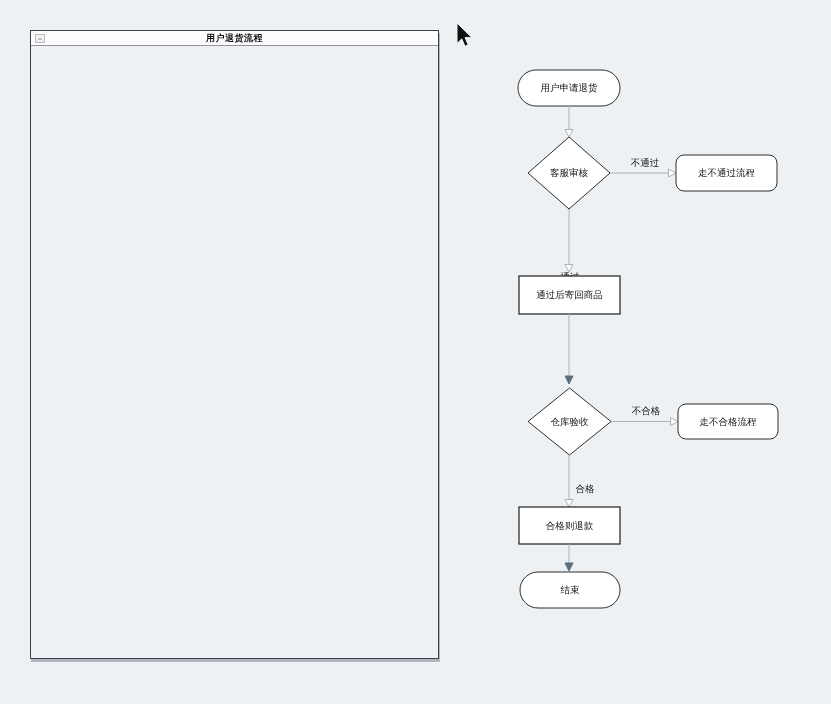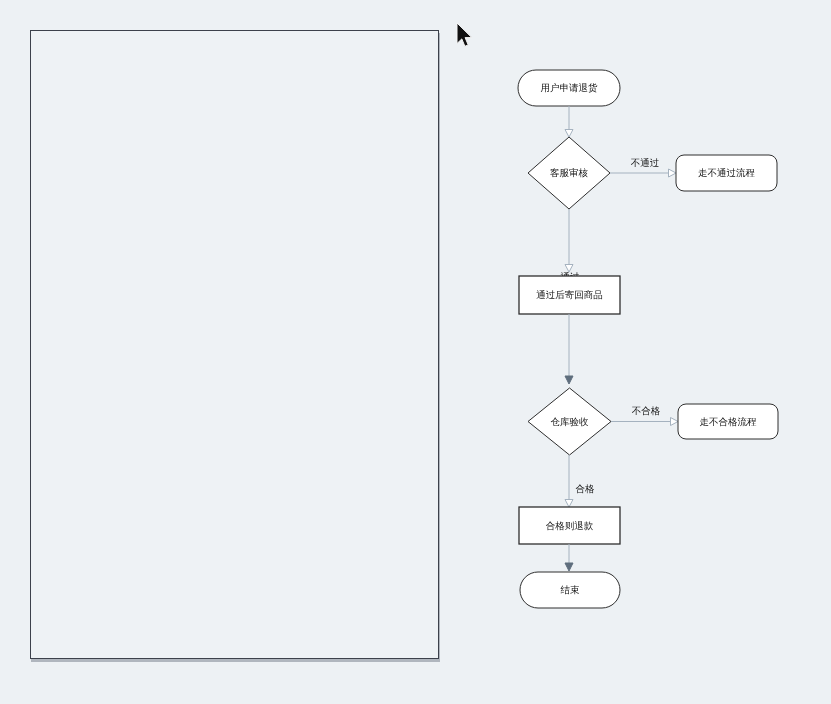--- a/index.html
+++ b/index.html
@@ -75,20 +75,24 @@
   .arrow-open { fill: #ffffff; stroke: #a5b2bf; stroke-width: 1; }
   .arrow-filled { fill: #5f6e7d; stroke: #5f6e7d; }
   .cursor-path { fill: #111111; stroke: #f5f5f5; stroke-width: 1; }
 </style>
 </head>
 <body>
 
 <div class="page">
 
   <div class="window">
+    <div class="titlebar">
+      <span class="collapse"></span>
+      <span class="title">用户退货流程</span>
+    </div>
     <div class="window-body"></div>
   </div>
 
   <svg class="flow" viewBox="0 0 831 704">
 
     <g>
       <rect class="node-shape" x="518" y="70" width="102" height="36" rx="18" ry="18"></rect>
       <text class="node-label" x="569" y="91" text-anchor="middle">用户申请退货</text>
     </g>
 

